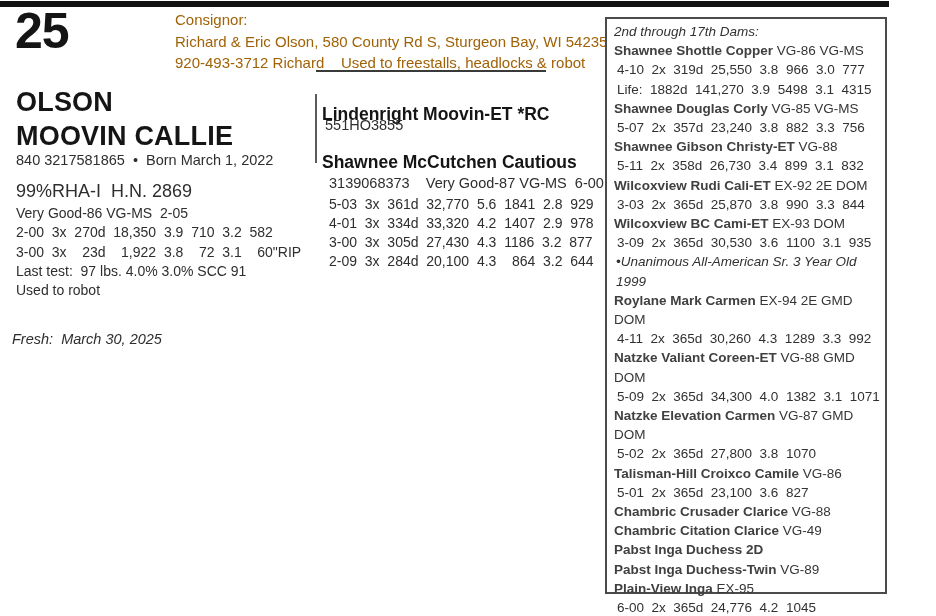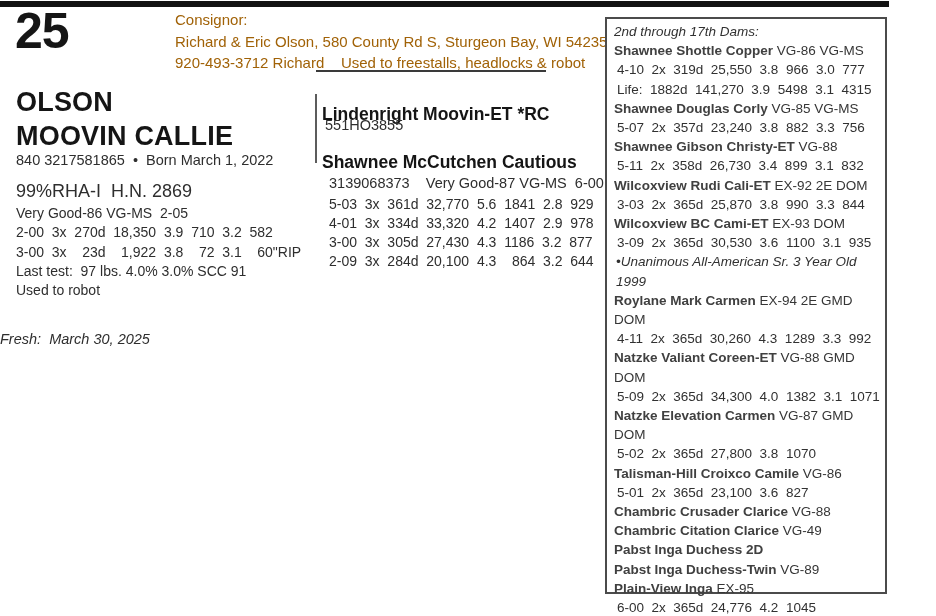--- a/index.html
+++ b/index.html
@@ -16,21 +16,21 @@
   .lot{left:15px;top:2px;font-size:50px;font-weight:bold;color:#151515;letter-spacing:-1px;}
 
   .consignor{left:175px;top:9px;font-size:15px;line-height:21.5px;color:#a16207;}
 
   .name-line{left:16px;font-size:27px;font-weight:bold;color:#151515;letter-spacing:.2px;}
   .name1{top:87px;}
   .name2{top:121px;}
   .idline{left:16px;top:152px;font-size:14.5px;text-align:right;}
   .rhaline{left:16px;top:171.5px;font-size:18px;margin-top:9px;}
   .prod{left:16px;top:204px;font-size:14px;line-height:19.3px;}
-  .fresh{left:0;top:331px;font-size:14.5px;font-style:italic;}
+  .fresh{left:12px;top:331px;font-size:14.5px;font-style:italic;}
 
   .sirerule{left:316px;top:70px;width:230px;height:2px;background:#3a3a3a;}
   .bracket{left:315px;top:94px;width:2px;height:69px;background:#5c5c5c;}
   .ped-name{font-size:17.5px;font-weight:bold;color:#151515;}
   .sirename{left:322px;top:96px;margin-top:8px;}
   .sireid{left:325px;top:117px;font-size:14.5px;}
   .damname{left:322px;top:152px;}
   .damid{left:329px;top:175px;font-size:14.5px;}
   .damrecs{left:329px;top:194.5px;font-size:14px;line-height:19px;}
 

